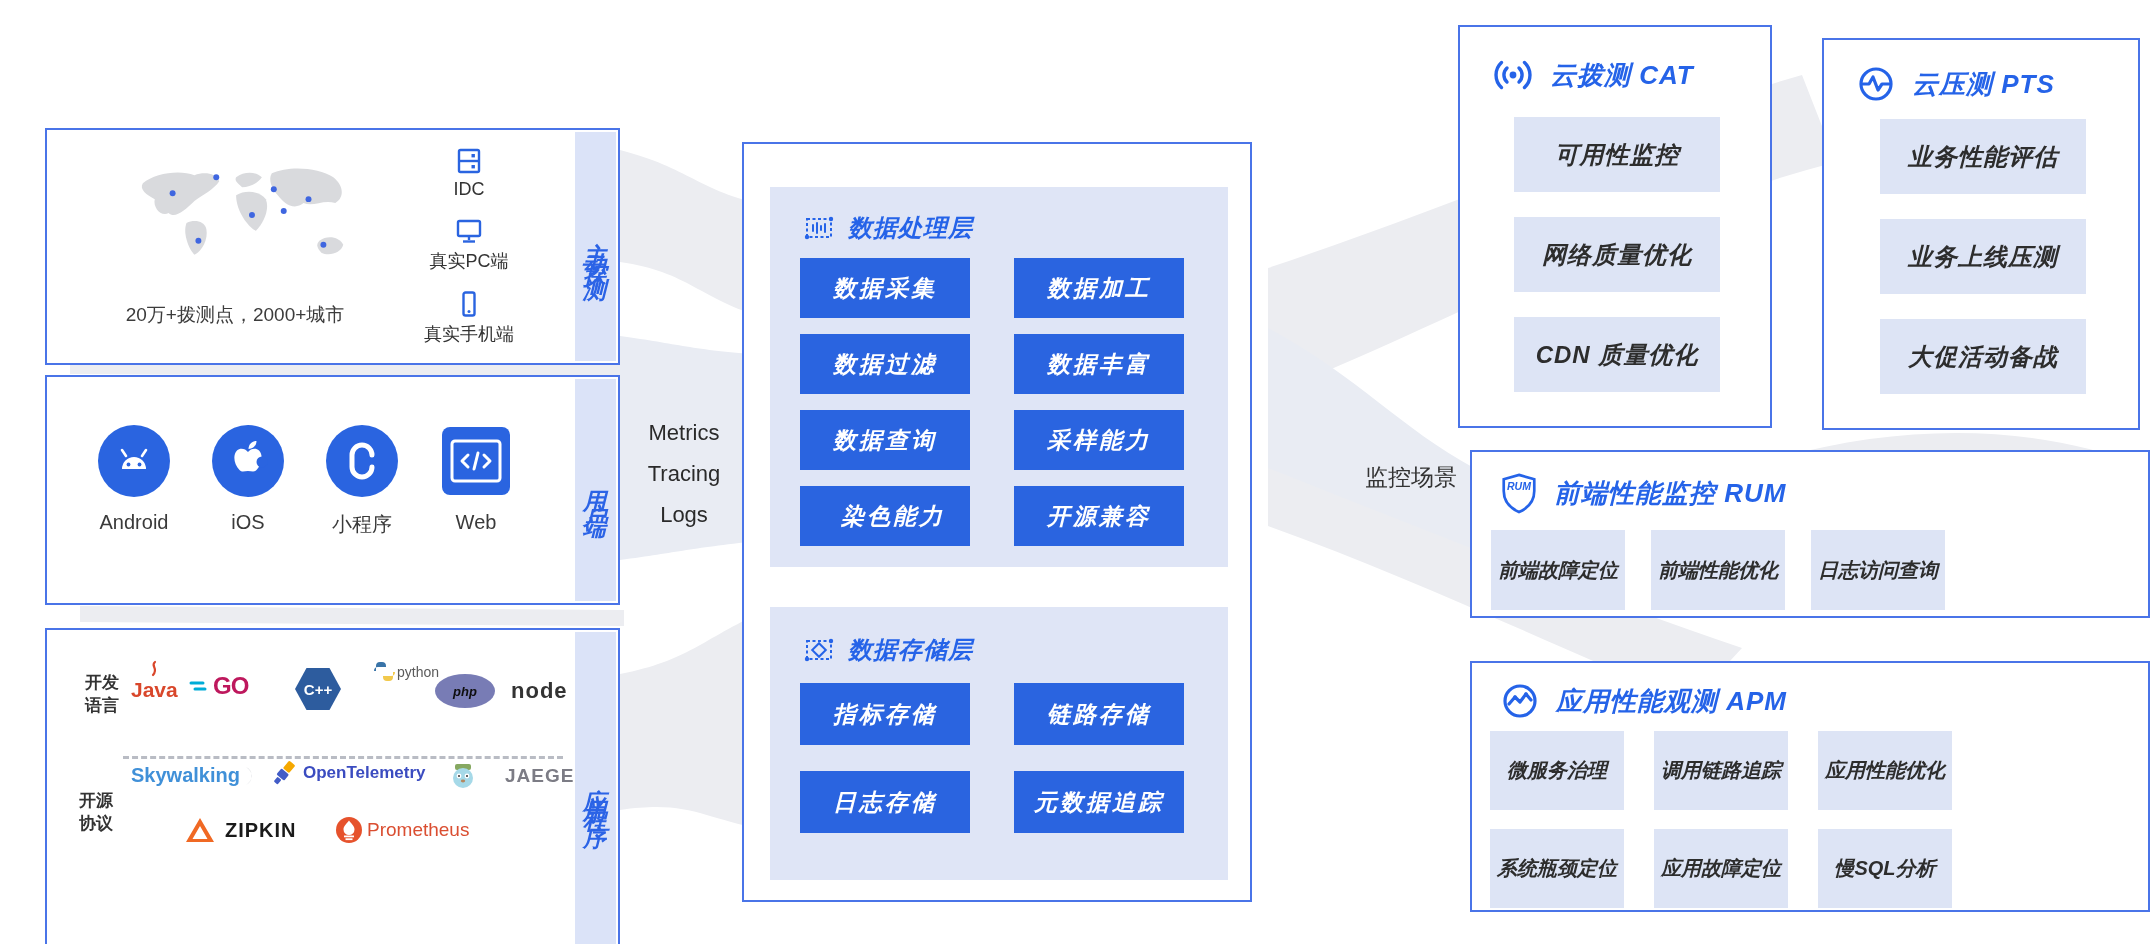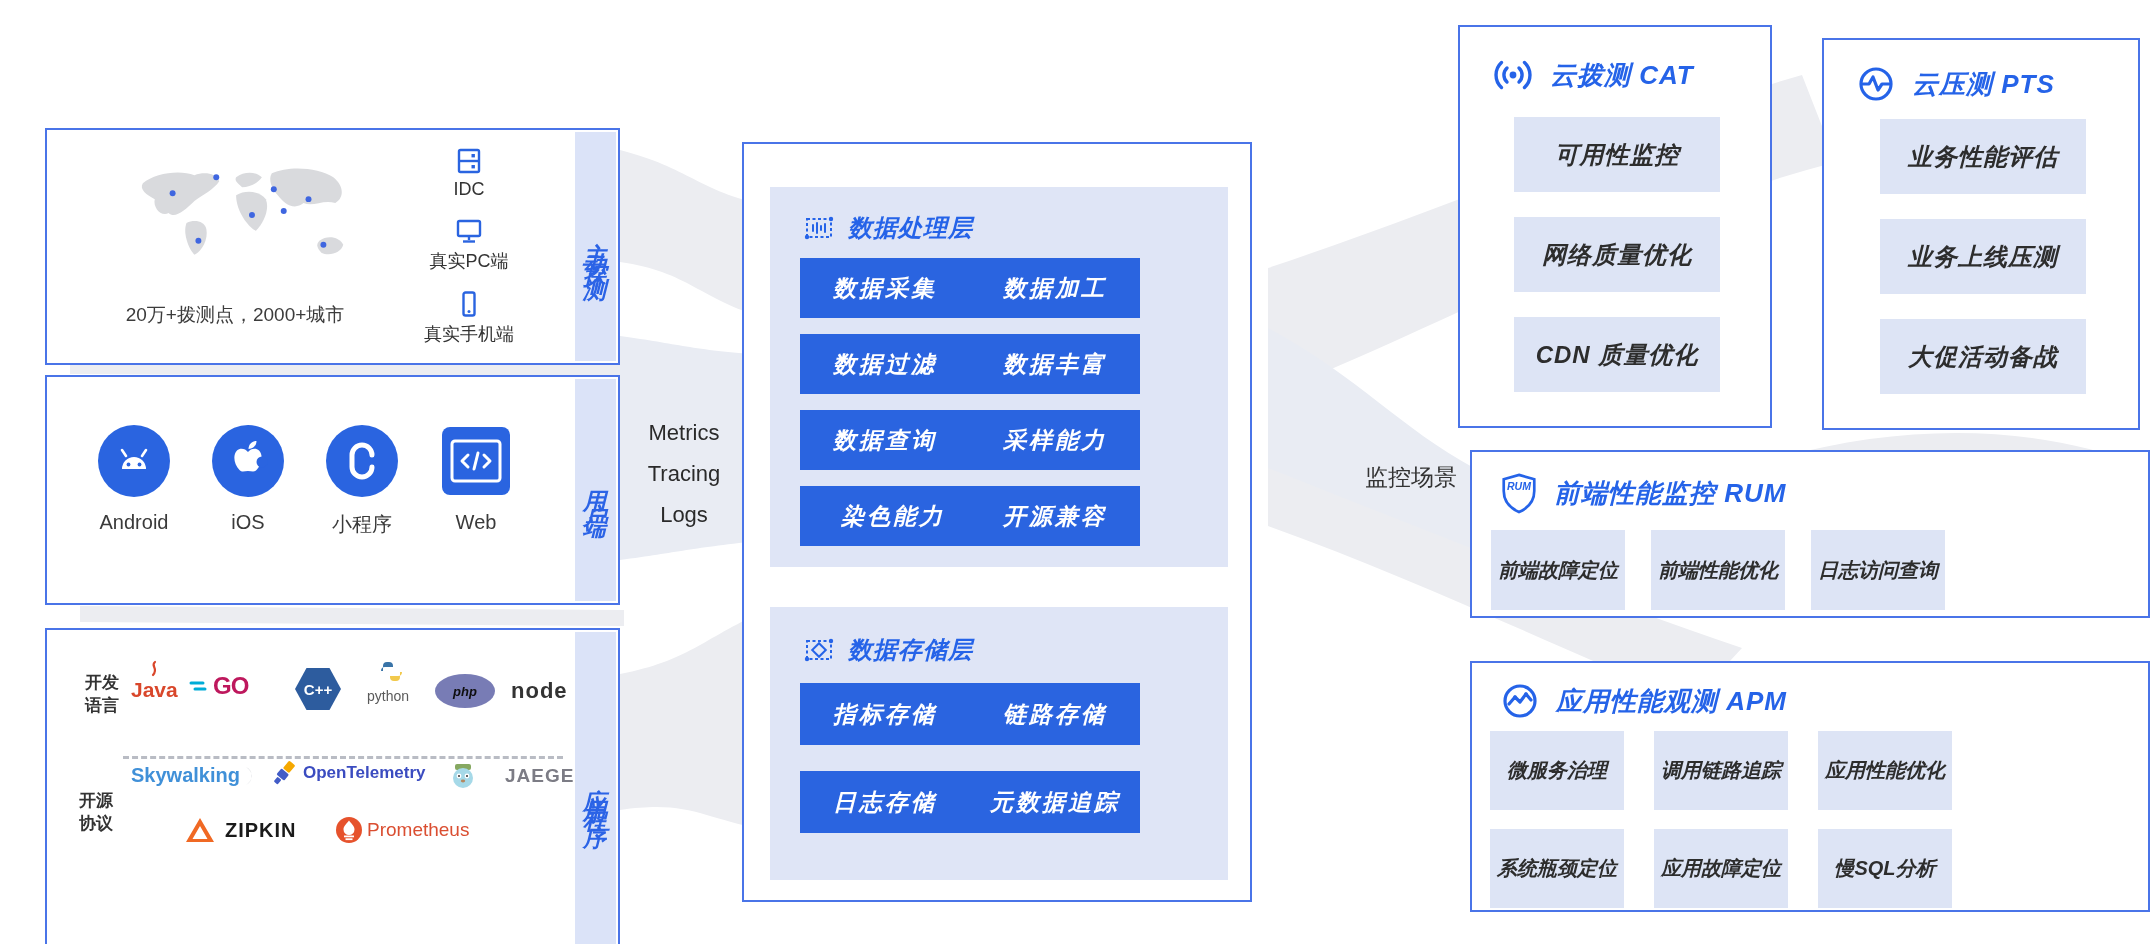--- a/index.html
+++ b/index.html
@@ -26,21 +26,21 @@
   
   .platforms{position:absolute;left:48px;top:48px;right:60px;display:flex;gap:36px;}
   .platform{width:78px;display:flex;flex-direction:column;align-items:center;gap:14px;}
   .platform .plabel{font-size:20px;color:#3a3a3a;}
 
   
   .rowlabel{position:absolute;width:40px;font-size:17px;font-weight:bold;color:#333;
             line-height:1.35;word-break:break-all;}
   .dash-divider{position:absolute;left:76px;top:126px;width:440px;border-top:3px dashed #b9bcc4;}
   .logo{position:absolute;display:flex;align-items:center;gap:6px;}
-  .logo-col{flex-direction:column;gap:2px;}
+  .logo-col{flex-direction:row;gap:2px;}
 
   .java-text{color:#d9472b;font-weight:bold;font-size:21px;}
   .go-text{color:#be185d;font-weight:bold;font-size:24px;letter-spacing:-1px;}
   .cpp-hex{width:46px;height:42px;background:#2d5c9e;display:flex;align-items:center;justify-content:center;
            clip-path:polygon(25% 0,75% 0,100% 50%,75% 100%,25% 100%,0 50%);
            color:#fff;font-weight:bold;font-size:15px;}
   .py-text{color:#5a5a5a;font-size:14px;}
   .php-pill{width:60px;height:34px;background:#787cb5;border-radius:50%;display:flex;align-items:center;
             justify-content:center;color:#0e0e0e;font-weight:bold;font-style:italic;font-size:13px;}
   .node-text{color:#333;font-weight:bold;font-size:22px;letter-spacing:1px;}
@@ -54,21 +54,21 @@
   .signals{position:absolute;left:628px;top:420px;width:112px;display:flex;flex-direction:column;
            gap:15px;align-items:center;z-index:3;}
   .signal{font-size:22px;color:#2a2a2a;}
   .scene{position:absolute;left:1350px;top:462px;width:122px;text-align:center;font-size:23px;
          color:#333;z-index:3;}
 
   
   .panel{position:absolute;left:26px;width:458px;background:#dfe5f6;}
   .ptitle-row{position:absolute;left:32px;display:flex;align-items:center;gap:12px;}
   .ptitle{color:#2563e8;font-weight:bold;font-style:italic;font-size:24px;letter-spacing:1px;}
-  .btn-grid{position:absolute;left:30px;display:grid;grid-template-columns:170px 170px;}
+  .btn-grid{position:absolute;left:30px;display:grid;grid-template-columns:170px 170px;column-gap:44px;}
   .bluebtn{background:#2a64e0;color:#fff;display:flex;align-items:center;justify-content:center;
            font-size:23px;font-style:italic;font-weight:bold;letter-spacing:3px;}
 
   
   .rtitle-row{position:absolute;display:flex;align-items:center;gap:14px;}
   .rtitle{color:#2563e8;font-weight:bold;font-style:italic;font-size:26px;letter-spacing:1px;}
   .chip{background:#dde4f5;color:#2d2d2d;display:flex;align-items:center;justify-content:center;
         font-style:italic;font-weight:600;}
   .chip-col{position:absolute;display:flex;flex-direction:column;gap:25px;}
   .chip-col .chip{width:206px;height:75px;font-size:24px;letter-spacing:1px;}

